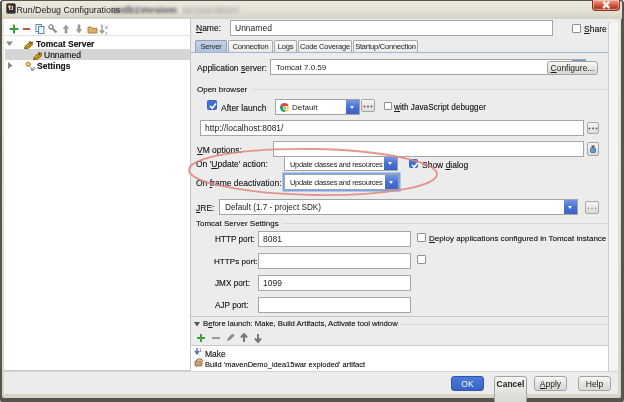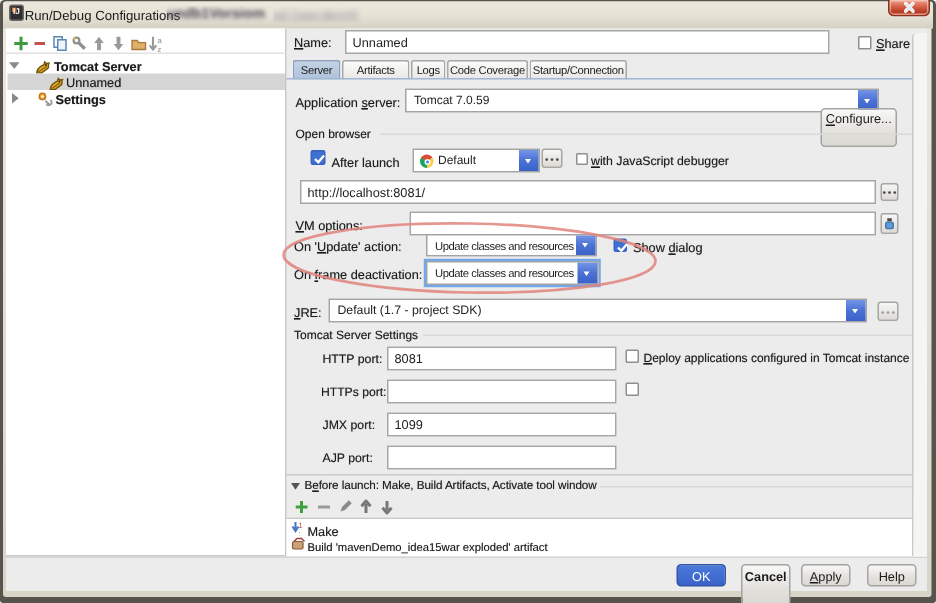--- a/index.html
+++ b/index.html
@@ -120,32 +120,32 @@
   <div class="lbl tree" style="left:37px;top:61px;font-weight:bold;">Settings</div>
 
   <div class="lbl" style="left:196px;top:23px;"><u>N</u>ame:</div>
   <div class="fld" style="left:230px;top:20px;width:323px;height:16px;">
       <span>Unnamed</span>
     </div>
   <div class="cb" style="left:572px;top:24px;"></div>
   <div class="lbl" style="left:584px;top:24px;"><u>S</u>hare</div>
 
   <div class="tab tabsel" style="left:195px;width:32px;">Server</div>
-  <div class="tab" style="left:228px;width:45px;">Artifacts</div>
+  <div class="tab" style="left:228px;width:45px;">Connection</div>
   <div class="tab" style="left:274px;width:23px;">Logs</div>
   <div class="tab" style="left:298px;width:54px;">Code Coverage</div>
   <div class="tab" style="left:353px;width:65px;">Startup/Connection</div>
   <div class="hline" style="left:191px;top:52px;width:427px;background:#9fb6d4;"></div>
 
   <div class="lbl" style="left:197px;top:63px;">Application <u>s</u>erver:</div>
   <div class="combo" style="left:270px;top:59px;width:316px;height:16px;">
     <span class="tx">Tomcat 7.0.59</span>
       <div class="drop"></div>
   </div>
-  <div class="btn" style="left:547px;top:72px;width:51px;height:26px;line-height:12px;"><u>C</u>onfigure...</div>
+  <div class="btn" style="left:547px;top:61px;width:51px;height:14px;line-height:12px;"><u>C</u>onfigure...</div>
 
   <div class="lbl sm" style="left:197px;top:85px;">Open browser</div>
   <div class="hline" style="left:253px;top:89px;width:355px;"></div>
 
   <div class="cbc" style="left:207px;top:100px;">
     <svg width="8" height="8">
         <path d="M1 4l2.2 2.2L7 1.6" stroke="#fff" stroke-width="1.6" fill="none"></path>
       </svg>
   </div>
   <div class="lbl" style="left:221px;top:103px;">After launch</div>

